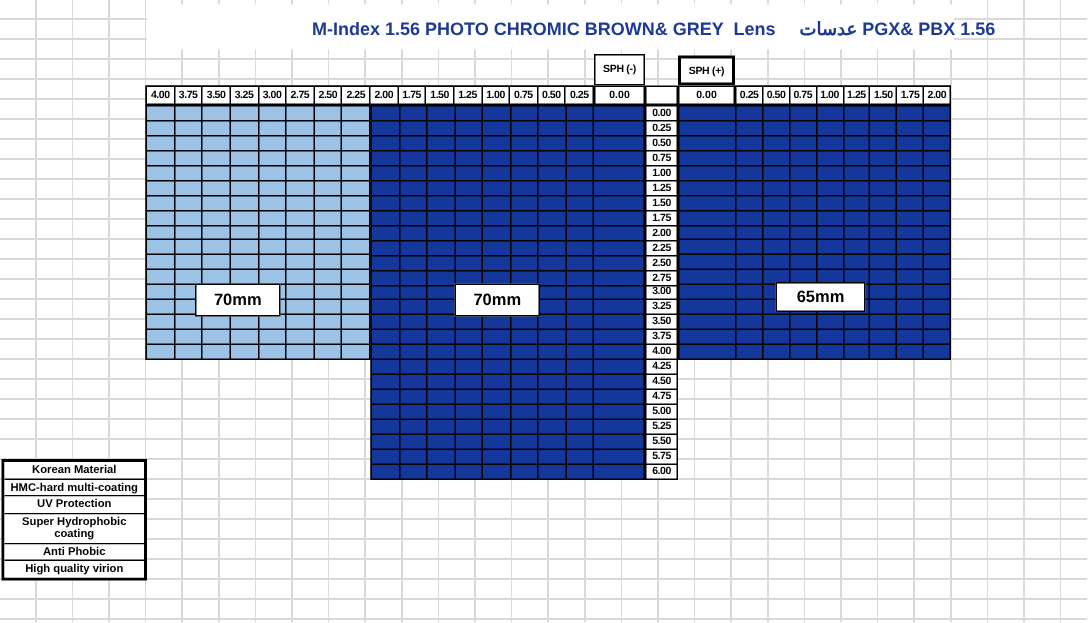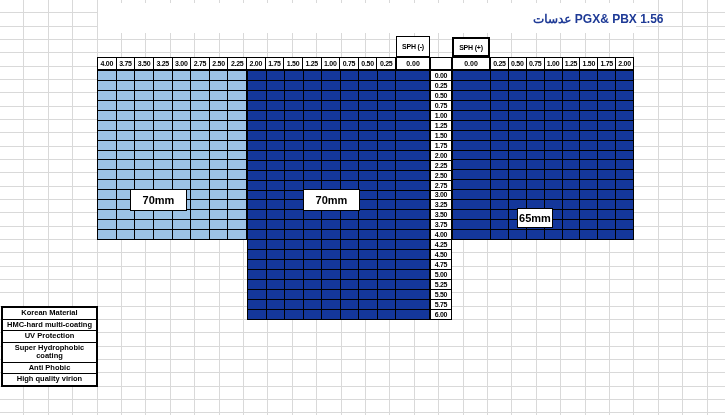--- a/index.html
+++ b/index.html
@@ -40,33 +40,34 @@
   #mid-grid{left:247px;top:70px;width:183px;height:250px;grid-template-columns:repeat(8,1fr) 33px;grid-auto-rows:1fr;}
   #right-grid{left:452px;top:70px;width:182px;height:170px;grid-template-columns:37px repeat(8,1fr);grid-auto-rows:1fr;}
   #ladder{left:430px;top:70px;width:22px;height:250px;grid-template-columns:1fr;grid-auto-rows:1fr;}
   .lcell{background:#fff;display:flex;align-items:center;justify-content:center;
     font-size:7px;font-weight:bold;letter-spacing:-0.3px;color:#000;}
   
   .diam{background:#fff;border:1px solid #000;display:flex;align-items:center;justify-content:center;
     font-size:11px;font-weight:bold;color:#000;z-index:4;}
   #diam-left{left:130px;top:189px;width:57px;height:22px;}
   #diam-mid{left:303px;top:189px;width:57px;height:22px;}
-  #diam-right{left:517px;top:188px;width:36px;height:20px;margin-top:20px;}
+  #diam-right{left:517px;top:188px;width:60px;height:20px;}
   
   #features{left:1px;top:306px;width:97px;background:#fff;border:2px solid #000;z-index:3;}
   .feat-row{border-bottom:1.5px solid #000;background:#fff;text-align:center;
     font-size:7.5px;font-weight:bold;line-height:8.5px;padding:1px 0;color:#000;}
   .feat-row:last-child{border-bottom:none;}
   .feat-underline{}
 </style>
 </head>
 <body>
 
 <div id="canvas">
   <div class="abs" id="title-strip"></div>
+  <span class="abs title-text" id="title-en">M-Index 1.56 PHOTO CHROMIC BROWN&amp; GREY  Lens</span>
   <span class="abs title-text" id="title-ar">عدسات PGX&amp; PBX 1.56</span>
 
   <div class="abs hdrbox" id="sph-minus-header">SPH (-)</div>
   <div class="abs hdrbox" id="sph-plus-header">SPH (+)</div>
 
   <div class="abs blackgrid" id="cyl-minus-cols">
       <div class="hcell">4.00</div>
       <div class="hcell">3.75</div>
       <div class="hcell">3.50</div>
       <div class="hcell">3.25</div>

